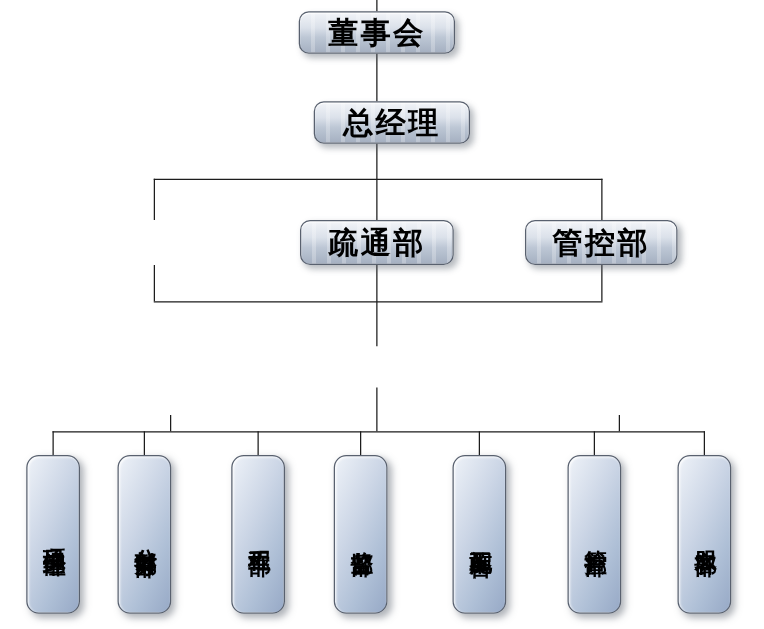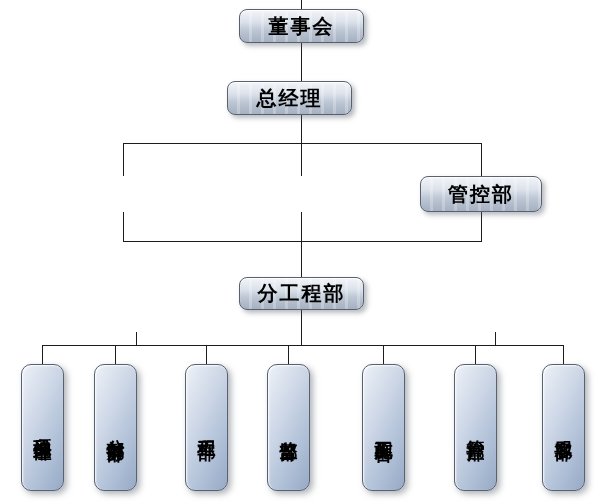--- a/index.html
+++ b/index.html
@@ -18,21 +18,21 @@
   .hbox{
     position:absolute;
     box-sizing:border-box;
     border:1px solid #59616f;
     border-radius:8px;
     background:
       repeating-linear-gradient(90deg, rgba(255,255,255,0) 0 9px, rgba(255,255,255,0.25) 9px 12px),
       linear-gradient(180deg,#f2f4f8 0%,#dbe1ea 38%,#bdc7d5 62%,#a5b0c1 100%);
     box-shadow:3px 3px 5px rgba(96,104,116,0.45), inset 0 1px 1px rgba(255,255,255,0.9);
     display:flex;align-items:center;justify-content:center;
-    font-size:20px;font-weight:bold;color:#000;
+    font-size:24px;font-weight:bold;color:#000;
     letter-spacing:2px;
   }
   
   .vbox{
     position:absolute;
     top:364px;width:43px;height:127px;
     box-sizing:border-box;
     border:1px solid #59616f;
     border-radius:10px;
     background:linear-gradient(115deg,#eef2f8 0%,#ccd6e6 40%,#aebfd6 72%,#97a9c6 100%);
@@ -67,31 +67,31 @@
   <div class="line v" style="left:206px;top:345px;height:19px"></div>
   <div class="line v" style="left:288px;top:345px;height:19px"></div>
   <div class="line v" style="left:383px;top:345px;height:19px"></div>
   <div class="line v" style="left:475px;top:345px;height:19px"></div>
   <div class="line v" style="left:563px;top:345px;height:19px"></div>
 
   <div class="hbox" style="left:239px;top:9px;width:125px;height:34px">
     <span>董事会</span>
   </div>
 
-  <div class="hbox" style="left:227px;top:81px;width:125px;height:34px">
+  <div class="hbox" style="left:251px;top:81px;width:125px;height:34px">
     <span>总经理</span>
   </div>
 
+  <div class="hbox" style="left:240px;top:176px;width:123px;height:36px">
+    <span>疏通部</span>
+  </div>
   <div class="hbox" style="left:420px;top:176px;width:122px;height:36px">
     <span>管控部</span>
   </div>
 
-  <div class="hbox" style="left:239px;top:277px;width:125px;height:33px">
-    <span>分工程部</span>
-  </div>
 
   <div class="vbox" style="left:21px">
     <span>项目部经理</span>
   </div>
   <div class="vbox" style="left:94px">
     <span>分部财务部</span>
   </div>
   <div class="vbox" style="left:185px">
     <span>工程部</span>
   </div>

